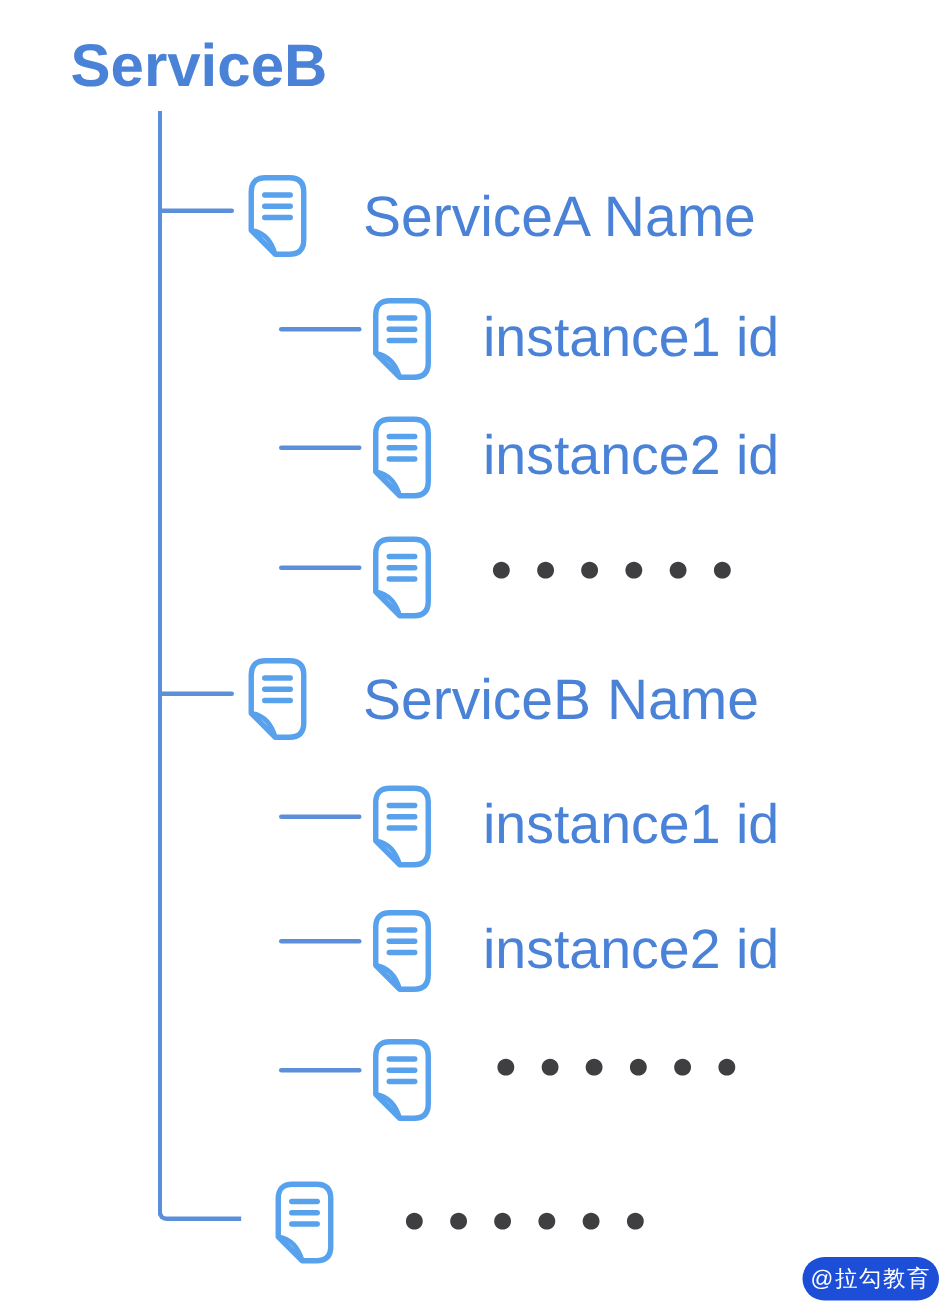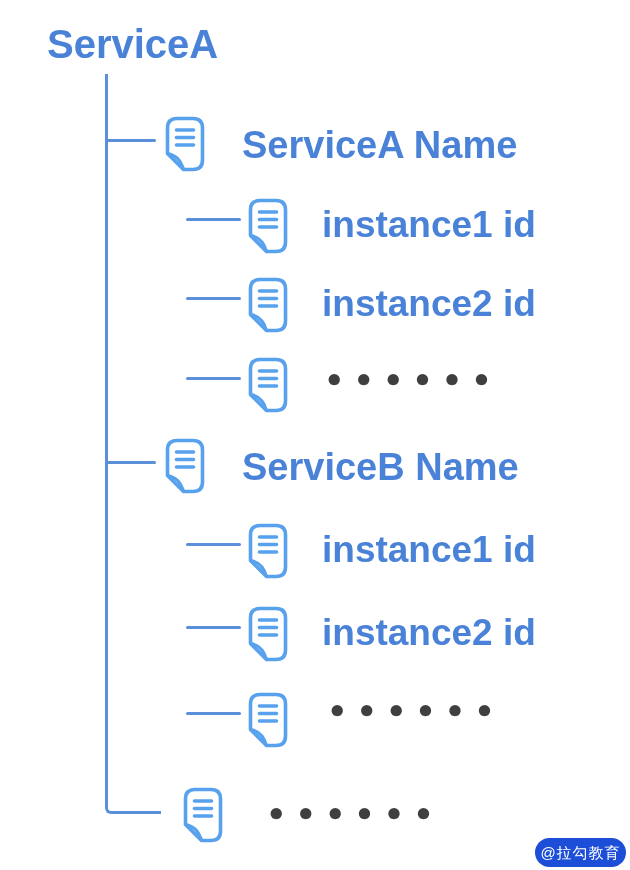--- a/index.html
+++ b/index.html
@@ -42,21 +42,21 @@
   .hline {
     height: 3px;
     background: #5c8fd9;
     border-radius: 2px;
   }
 
   .doc-icon { display: block; }
 
   .node-label {
     font-size: 38px;
-    font-weight: 700;
+    font-weight: 400;
     color: #4a82d8;
     line-height: 38px;
     white-space: nowrap;
   }
   .node-label.lv2 { font-size: 37px; line-height: 37px; }
 
   .dots {
     font-family: "DejaVu Sans", sans-serif;
     font-size: 32px;
     line-height: 32px;
@@ -89,21 +89,21 @@
   <svg width="0" height="0" style="position:absolute" aria-hidden="true">
     <symbol id="doc" viewBox="0 0 40 56">
       <path d="M12 2.5 H28 Q37.5 2.5 37.5 12 V44 Q37.5 53.5 28 53.5 H18.5 L2.5 37.5 V12 Q2.5 2.5 12 2.5 Z" fill="none" stroke="#57a1ed" stroke-width="3.6" stroke-linejoin="round"></path>
       <path d="M2.5 37.5 Q14.5 39.5 18.5 53.5" fill="none" stroke="#57a1ed" stroke-width="3.2"></path>
       <line x1="11.5" y1="14" x2="28.5" y2="14" stroke="#57a1ed" stroke-width="3.6" stroke-linecap="round"></line>
       <line x1="11.5" y1="21.5" x2="28.5" y2="21.5" stroke="#57a1ed" stroke-width="3.6" stroke-linecap="round"></line>
       <line x1="11.5" y1="29" x2="28.5" y2="29" stroke="#57a1ed" stroke-width="3.6" stroke-linecap="round"></line>
     </symbol>
   </svg>
 
-  <div class="abs title">ServiceA</div>
+  <div class="abs title">ServiceB</div>
 
   <div class="abs trunk"></div>
 
   <div class="abs hline" style="left:106px; top:139px; width:50px;"></div>
   <svg class="abs doc-icon" style="left:165px; top:116px;" width="40" height="56">
       <use href="#doc"></use>
     </svg>
   <div class="abs node-label" style="left:242px; top:126px;">ServiceA Name</div>
 
   <div class="abs hline" style="left:186px; top:218px; width:55px;"></div>

